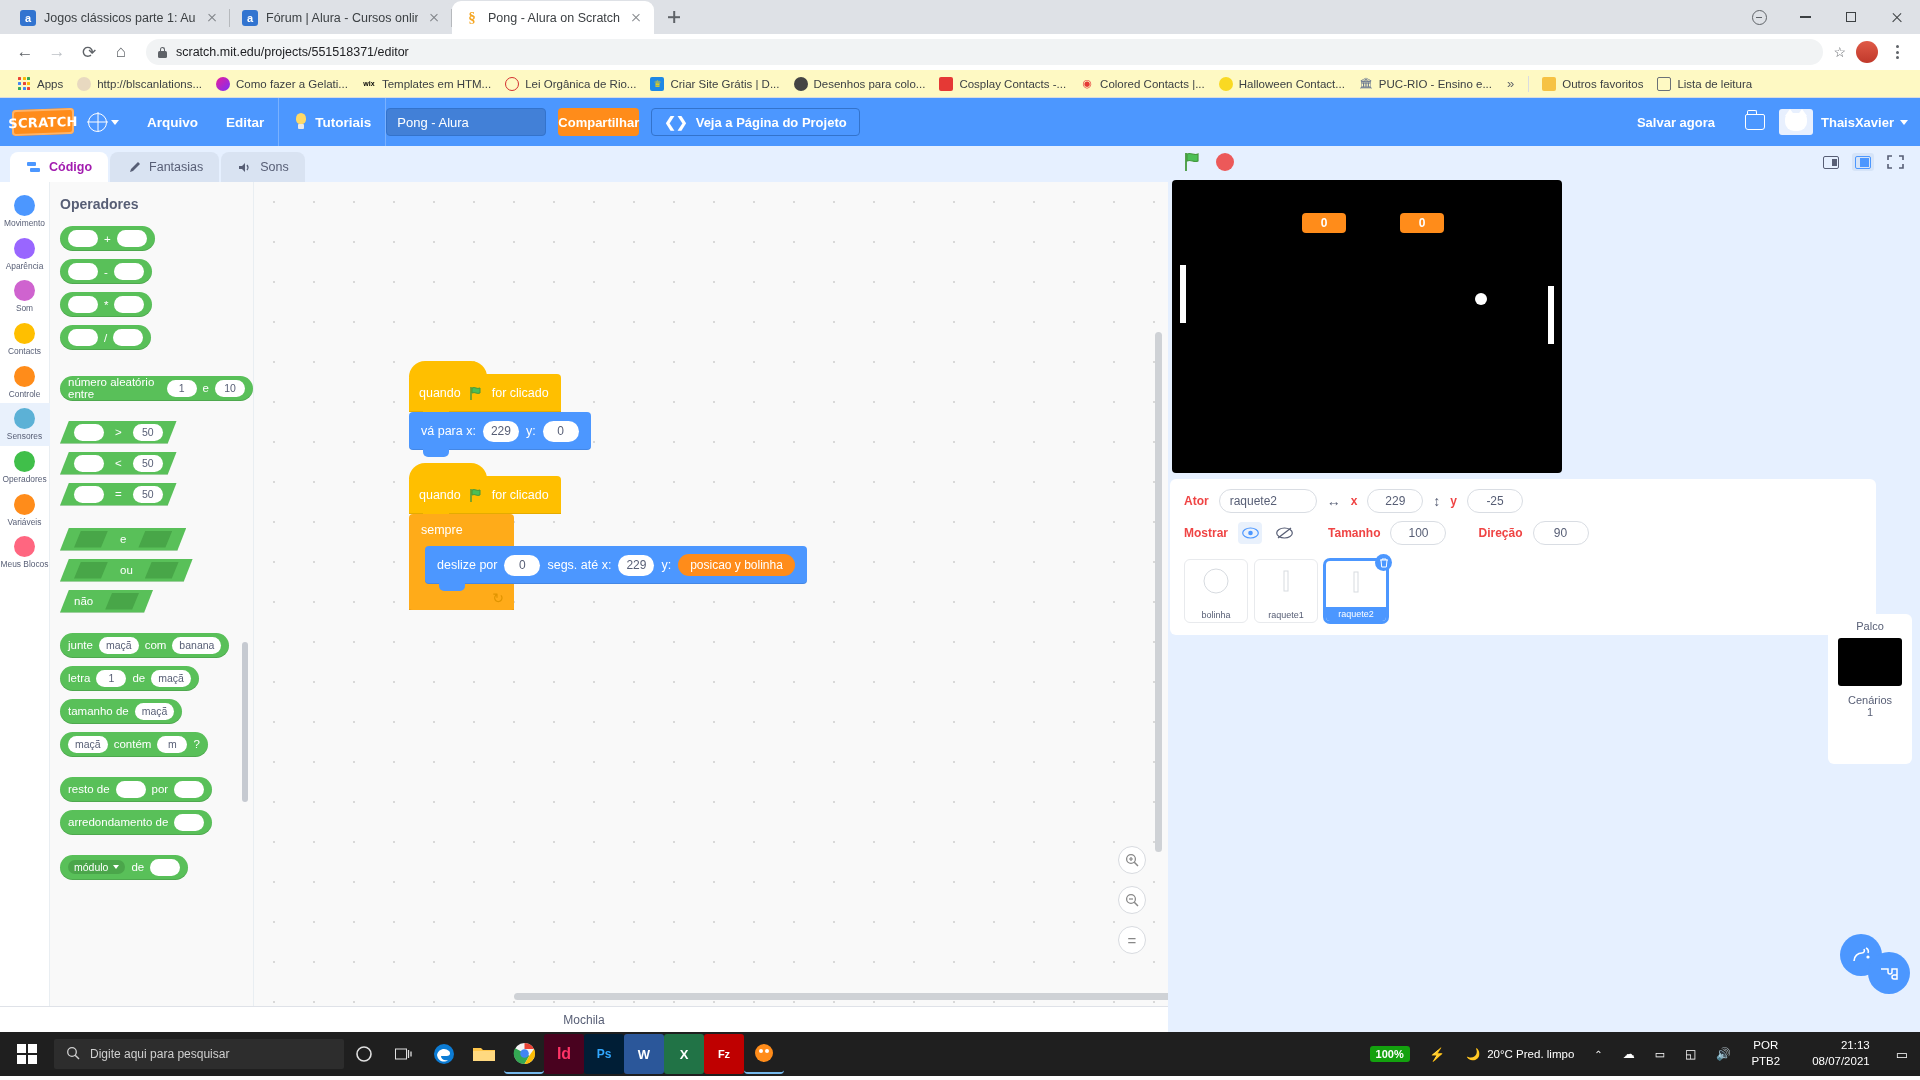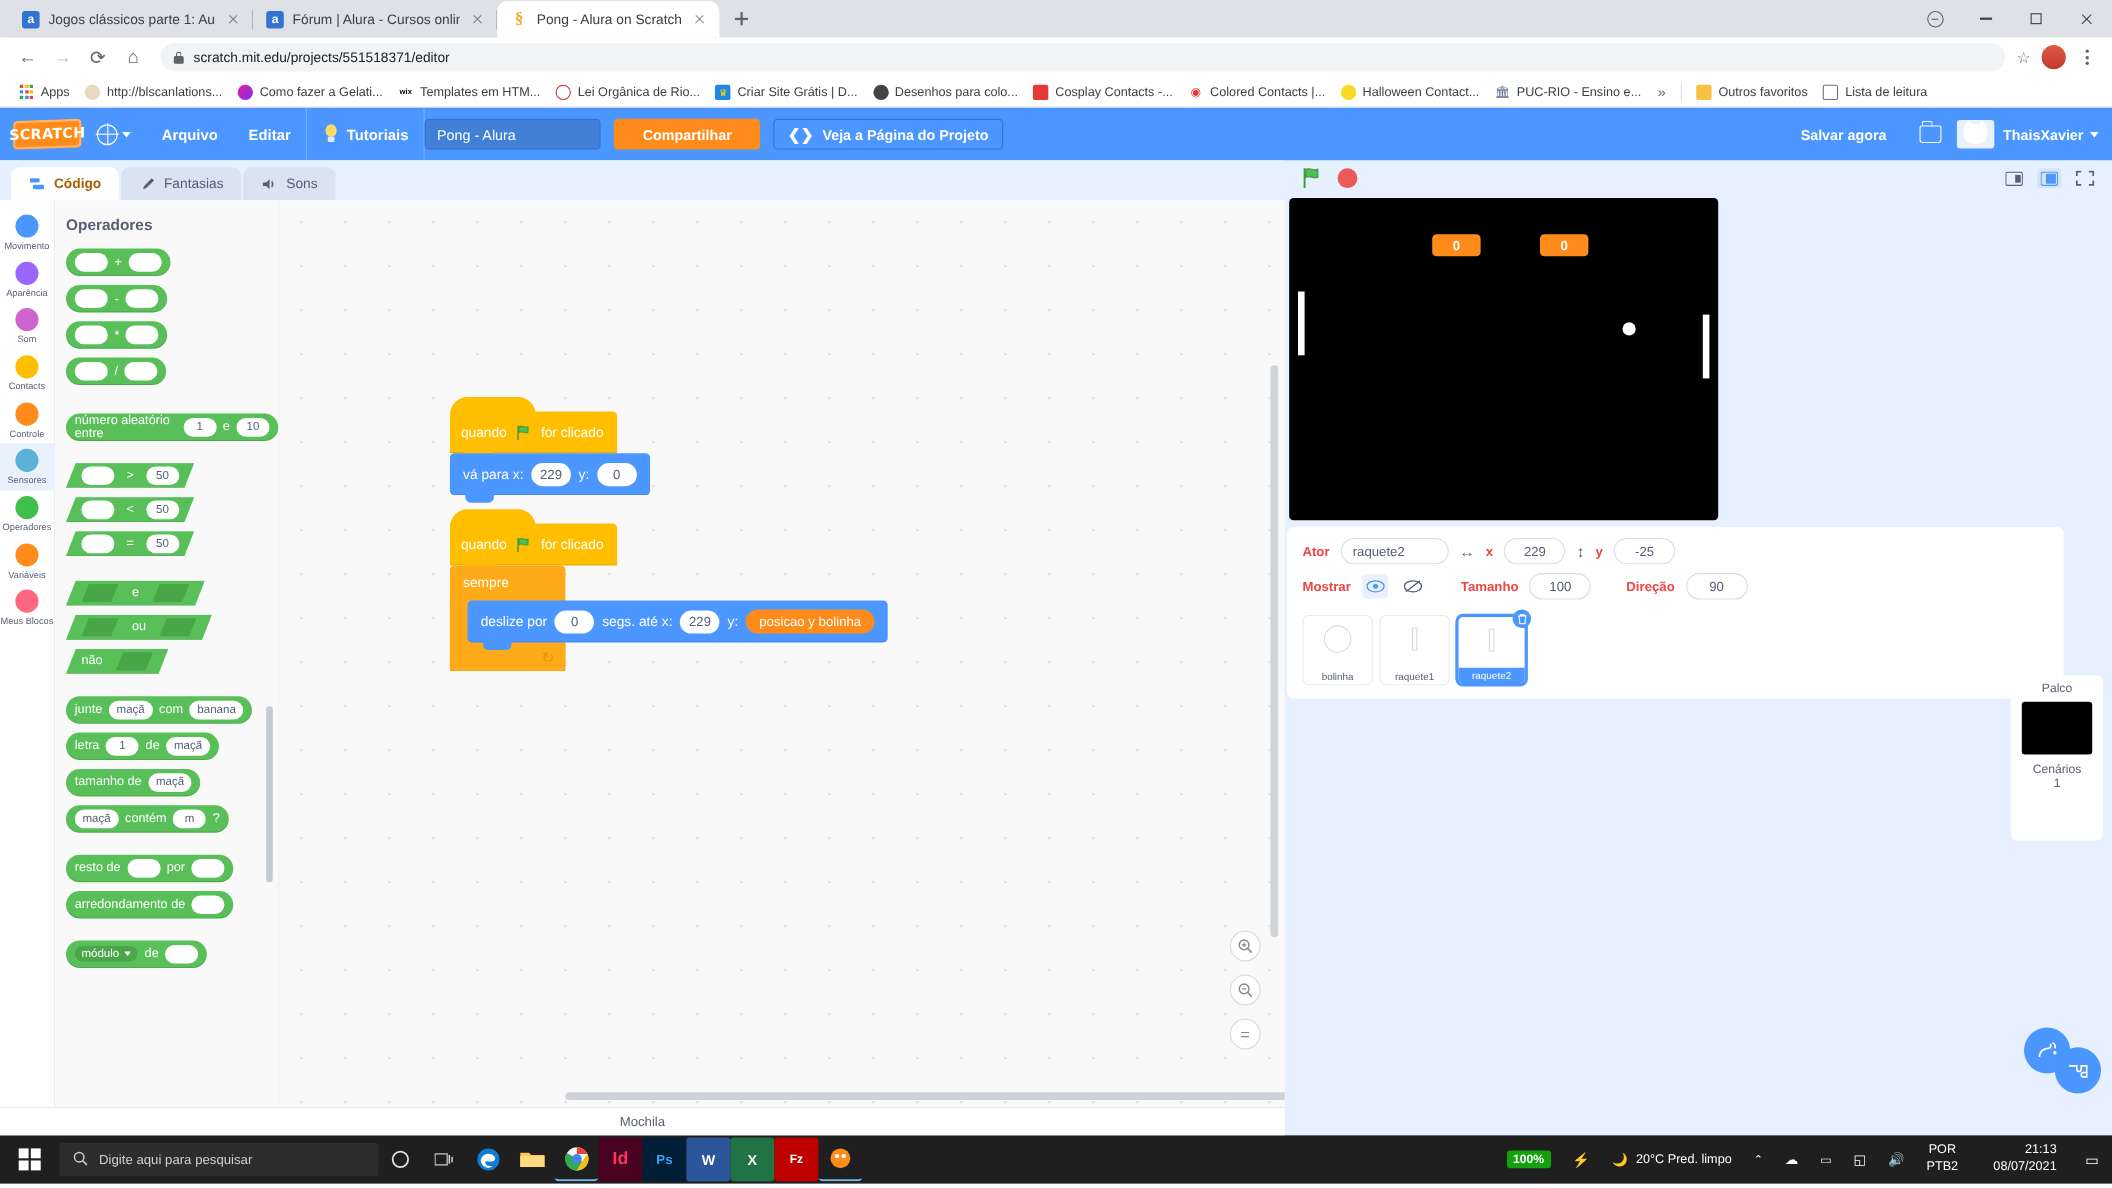--- a/index.html
+++ b/index.html
@@ -62,21 +62,21 @@
     display: flex; align-items: center; padding: 0 12px; gap: 9px; font-size: 12.5px; color: #202124;
   }
   .lock-icon { width: 9px; height: 11px; position: relative; flex: 0 0 9px; }
   .lock-icon .body { position:absolute; bottom:0; width:9px; height:7px; background:#5f6368; border-radius:1.5px; }
   .lock-icon .shack { position:absolute; top:0; left:2px; width:5px; height:5px; border:1.4px solid #5f6368; border-bottom:none; border-radius:3px 3px 0 0;}
   .star-icon { color: #5f6368; font-size: 14px; }
   .tb-avatar { width: 22px; height: 22px; border-radius: 50%; background: linear-gradient(#e05a47,#c0392b); margin-left: 8px; flex:0 0 22px;}
   .tb-menu { width: 26px; display:flex; flex-direction:column; align-items:center; gap:2.5px; margin-left: 4px; }
   .tb-menu i { width: 3px; height: 3px; background: #5f6368; border-radius: 50%; display:block; }
 
-  .bookmarks { height: 28px; background: #ffffff; display: flex; align-items: center; padding: 0 10px; gap: 0px; border-bottom: 1px solid #dadce0; font-size: 11.5px; color: #3c4043; }
+  .bookmarks { height: 28px; background: #fef9c3; display: flex; align-items: center; padding: 0 10px; gap: 0px; border-bottom: 1px solid #dadce0; font-size: 11.5px; color: #3c4043; }
   .bm { display: flex; align-items: center; gap: 6px; padding: 3px 7px; border-radius: 4px; white-space: nowrap; }
   .bm-ico { width: 14px; height: 14px; flex:0 0 14px; display:flex; align-items:center; justify-content:center; font-size:10px; border-radius:2px; }
   .grid-ico { display:grid; grid-template-columns: repeat(3,3px); gap:1.5px; }
   .grid-ico i { width:3px; height:3px; display:block; border-radius:.5px; }
   .bm-sep { width:1px; height:16px; background:#dadce0; margin: 0 6px; }
   .overflow-chev { padding: 0 8px; color:#5f6368; font-size: 13px; }
 
   
   .scratch-menu { height: 48px; background: #4c97ff; display: flex; align-items: center; padding: 0 12px; gap: 0; }
   .logo {
@@ -96,21 +96,21 @@
   .bulb { width: 16px; height: 18px; position: relative; }
   .bulb-g { position:absolute; left:3px; top:0; width:10px; height:11px; background:#ffd966; border-radius:50% 50% 40% 40%; }
   .bulb-b { position:absolute; left:5px; top:11px; width:6px; height:5px; background:#e8e8e8; border-radius:1px; }
   .title-input {
     width: 160px; height: 28px; background: #4280d7; border: 1px solid #3373cc; border-radius: 4px;
     color: #fff; font-size: 13px; padding: 0 10px; outline: none;
     font-family: "Liberation Sans", sans-serif;
   }
   .share-btn {
     background: #ff8c1a; color: #fff; border: none; border-radius: 4px;
-    height: 28px; padding: 0 26px; font-size: 13px; font-weight: bold; margin-left: 12px; cursor: pointer;
+    height: 28px; padding: 0 0; font-size: 13px; font-weight: bold; margin-left: 12px; cursor: pointer;
     font-family: "Liberation Sans", sans-serif;
   }
   .projpage-btn {
     height: 28px; border: 1px solid #3373cc; border-radius: 4px; background: #4c97ff; color:#fff;
     display: flex; align-items: center; gap: 8px; padding: 0 12px; font-size: 13px; font-weight: bold; margin-left: 12px;
   }
   .menu-right { margin-left: auto; display: flex; align-items: center; gap: 0; }
   .save-now { color:#fff; font-size:13px; font-weight:bold; padding: 0 16px; }
   .folder-ic { width: 20px; height: 16px; border: 1.8px solid #fff; border-radius: 2px 2px 3px 3px; position: relative; margin: 0 14px; }
   .folder-ic:before { content:""; position:absolute; top:-5px; left:1px; width:8px; height:4px; border:1.8px solid #fff; border-bottom:none; border-radius:2px 2px 0 0;}
@@ -121,21 +121,21 @@
   .user-name { color:#fff; font-size:13px; font-weight:bold; padding: 0 6px 0 8px; }
 
   
   .editor-body { display: flex; height: 886px; background: #e6f0ff; }
   .left-col { width: 1168px; background: #fff; display: flex; flex-direction: column; }
   .tabs-row { height: 36px; background: #e6f0ff; display: flex; align-items: flex-end; padding-left: 10px; gap: 2px; }
   .etab {
     height: 30px; border-radius: 8px 8px 0 0; display: flex; align-items: center; gap: 7px;
     padding: 0 16px; font-size: 12.5px; color: #575e75;
   }
-  .etab.active { background: #fff; color: #a16207; font-weight: bold; }
+  .etab.active { background: #fff; color: #a21caf; font-weight: bold; }
   .etab.inactive { background: #d9e3f2; }
   .tab-ic { width: 16px; height: 14px; display:flex; align-items:center; justify-content:center; }
 
   .workspace { flex: 1; display: flex; position: relative; background:#fff; }
   .cat-col { width: 50px; background: #fff; padding-top: 8px; display:flex; flex-direction:column; align-items:center; border-right:1px solid #e9eef2; }
   .cat {
     width: 68px; padding: 5px 0 4px; display:flex; flex-direction:column; align-items:center; gap:3px;
     font-size: 8.4px; color: #575e75; text-align:center; line-height: 1.15;
   }
   .cat.selected { background: #e9f1fc; }

